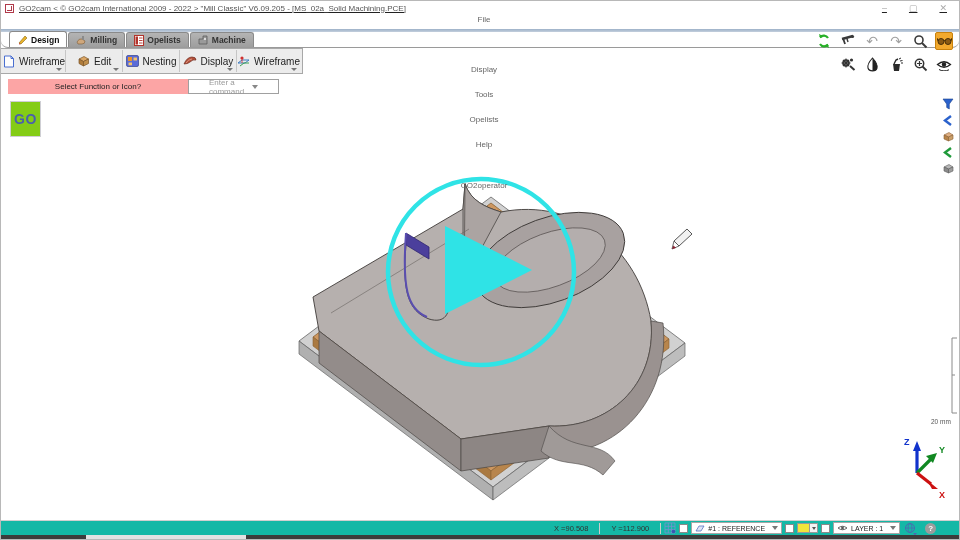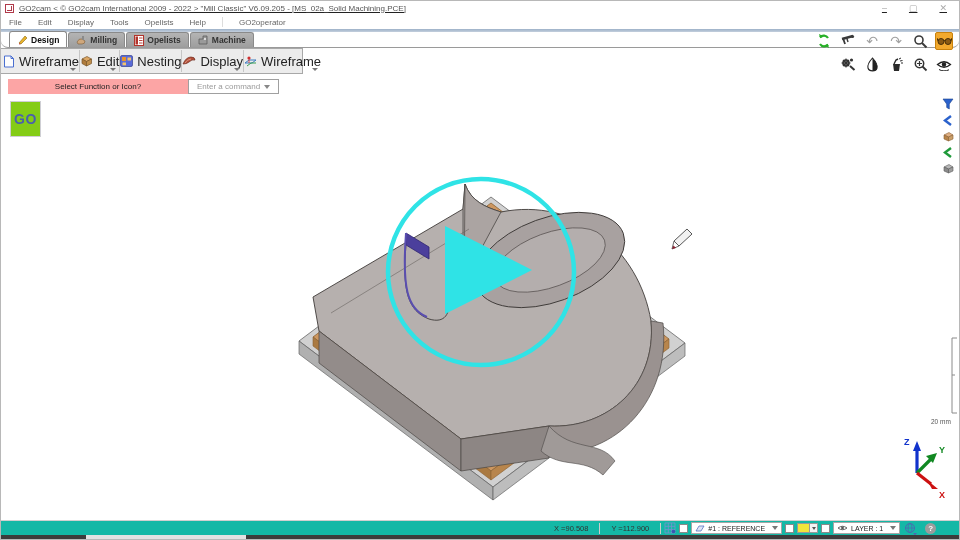--- a/index.html
+++ b/index.html
@@ -9,42 +9,42 @@
 
   
   .titlebar { position:absolute; left:0; top:0; right:0; height:14px; background:#fff; display:flex; align-items:center; padding-left:4px; z-index:10;text-decoration:underline; }
   .app-icon { width:9px; height:9px; border:1.5px solid #b03a4a; margin-right:5px; display:inline-block; position:relative; }
   .app-icon::after { content:""; position:absolute; left:1px; top:1px; width:4px; height:4px; border-right:1.5px solid #b03a4a; border-bottom:1.5px solid #b03a4a; }
   .title-text { font-size:8px; color:#555; white-space:nowrap; }
   .win-controls { margin-left:auto; display:flex; gap:22px; padding-right:12px; font-size:9px; color:#aaa; }
   .win-controls span { cursor:default; }
 
   
-  .menubar { position:absolute; left:0; top:14px; right:0; height:14px; background:#fff; display:flex; align-items:center; gap:16px; padding-left:8px; font-size:8px; color:#666; z-index:10; }
+  .menubar { position:absolute; left:0; top:14px; right:0; height:14px; background:#fff; display:flex; align-items:center; gap:16px; padding-left:8px; font-size:8px; color:#666; z-index:10;flex-direction:column; }
   .menu-sep { width:1px; height:10px; background:#ddd; }
 
   
   .bluestrip { position:absolute; left:0; top:28px; right:0; height:3px; background:linear-gradient(#9db1c8,#c3cfdd); z-index:10; }
 
   
   .tabrow { position:absolute; left:0; top:31px; right:0; height:16px; z-index:10; background:#fff; border-bottom:1px solid #9a9a9a; display:flex; align-items:flex-end; padding-left:8px;border-radius:7px; }
   .tab { height:15px; display:flex; align-items:center; gap:3px; padding:0 7px; font-size:8.5px; font-weight:bold; color:#333; background:linear-gradient(#b4b4b4,#9e9e9e); border:1px solid #8a8a8a; border-bottom:none; border-radius:3px 3px 0 0; margin-right:1px; }
   .tab.active { background:#fff; height:16px; color:#111; }
   .tab svg { display:block; }
 
   
   .toolpanel { position:absolute; left:0; top:47px; width:302px; height:26px; background:#ececec; border:1px solid #a8a8a8; border-left:none; z-index:10; display:flex; align-items:center; padding:0 2px; }
-  .toolbtn { position:relative; height:22px; flex:1; display:flex; align-items:center; justify-content:center; gap:4px; font-size:13px; color:#222; border-right:1px solid #c6c6c6; }
+  .toolbtn { position:relative; height:22px; flex:1; display:flex; align-items:center; justify-content:center; gap:4px; font-size:10px; color:#222; border-right:1px solid #c6c6c6; }
   .toolbtn:last-child { border-right:none; }
   .toolbtn .caret { position:absolute; right:3px; bottom:1px; width:0; height:0; border-left:3px solid transparent; border-right:3px solid transparent; border-top:3px solid #777; }
 
   
   .cmdrow { position:absolute; left:0; top:78px; right:0; height:16px; z-index:10; }
   .cmd-label { position:absolute; left:7px; top:0; width:180px; height:15px; background:#fca5a5; font-size:8px; color:#222; display:flex; align-items:center; justify-content:center; }
-  .cmd-combo { position:absolute; left:187px; top:0; width:91px; height:15px; background:#fff; border:1px solid #a0a0a0; font-size:8px; color:#9a9a9a; display:flex; align-items:center; padding:0 8px; }
+  .cmd-combo { position:absolute; left:187px; top:0; width:91px; height:15px; background:#fff; border:1px solid #a0a0a0; font-size:8px; color:#9a9a9a; display:flex; align-items:center; padding:0 20px; }
   .cmd-combo .caret { margin-left:auto; width:0; height:0; border-left:3px solid transparent; border-right:3px solid transparent; border-top:4px solid #888; }
 
   
   .iconrow { position:absolute; right:6px; display:flex; gap:6px; z-index:11; align-items:center; }
   .iconrow.r1 { top:31px; }
   .iconrow.r2 { top:54px; }
   .ibtn { width:18px; height:18px; display:flex; align-items:center; justify-content:center; }
   .ibtn.hl { background:#f2a92d; border:1px solid #c9820d; border-radius:2px; }
   .arrow-glyph { font-size:14px; color:#a2a2a2; line-height:1; }
 

